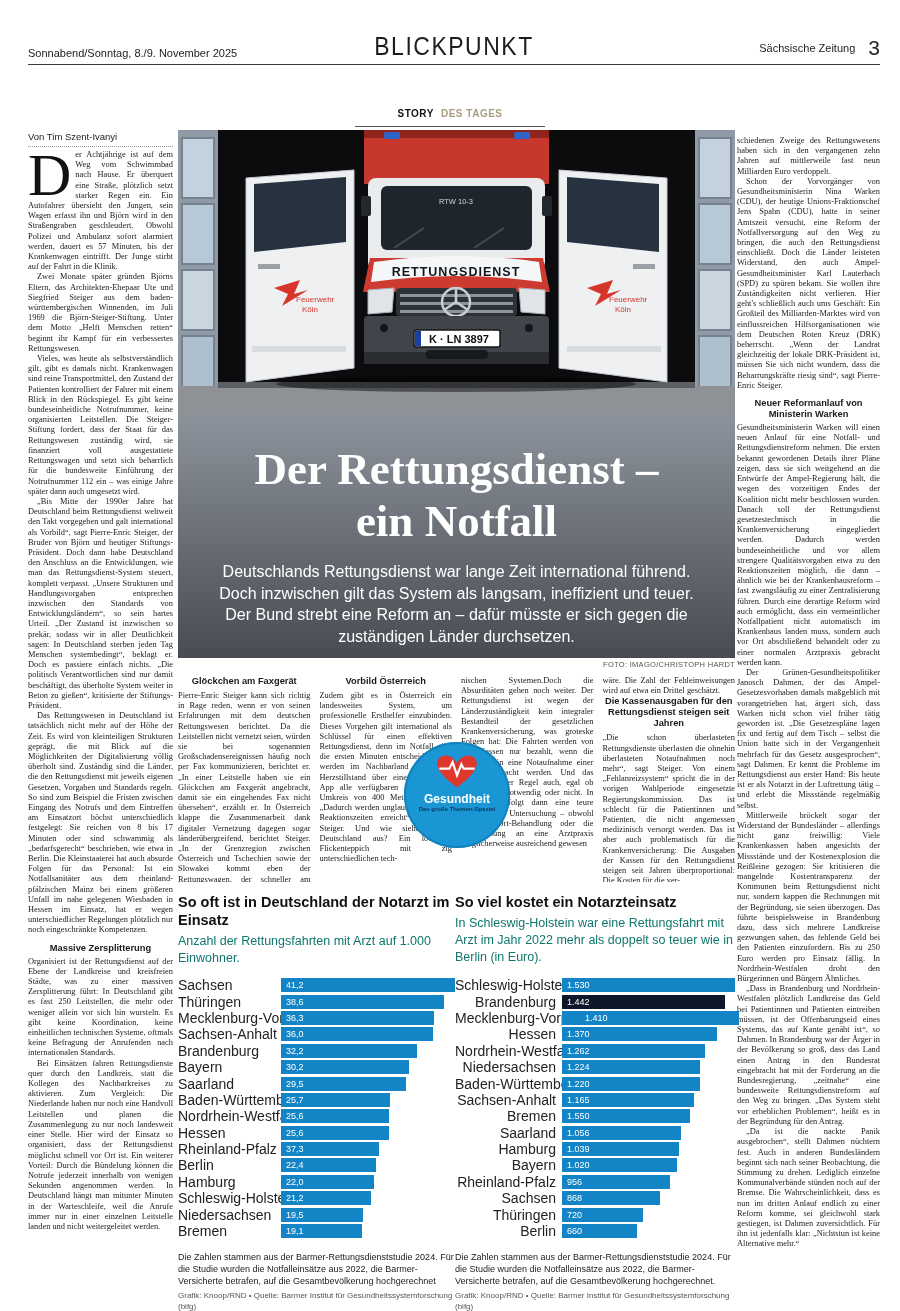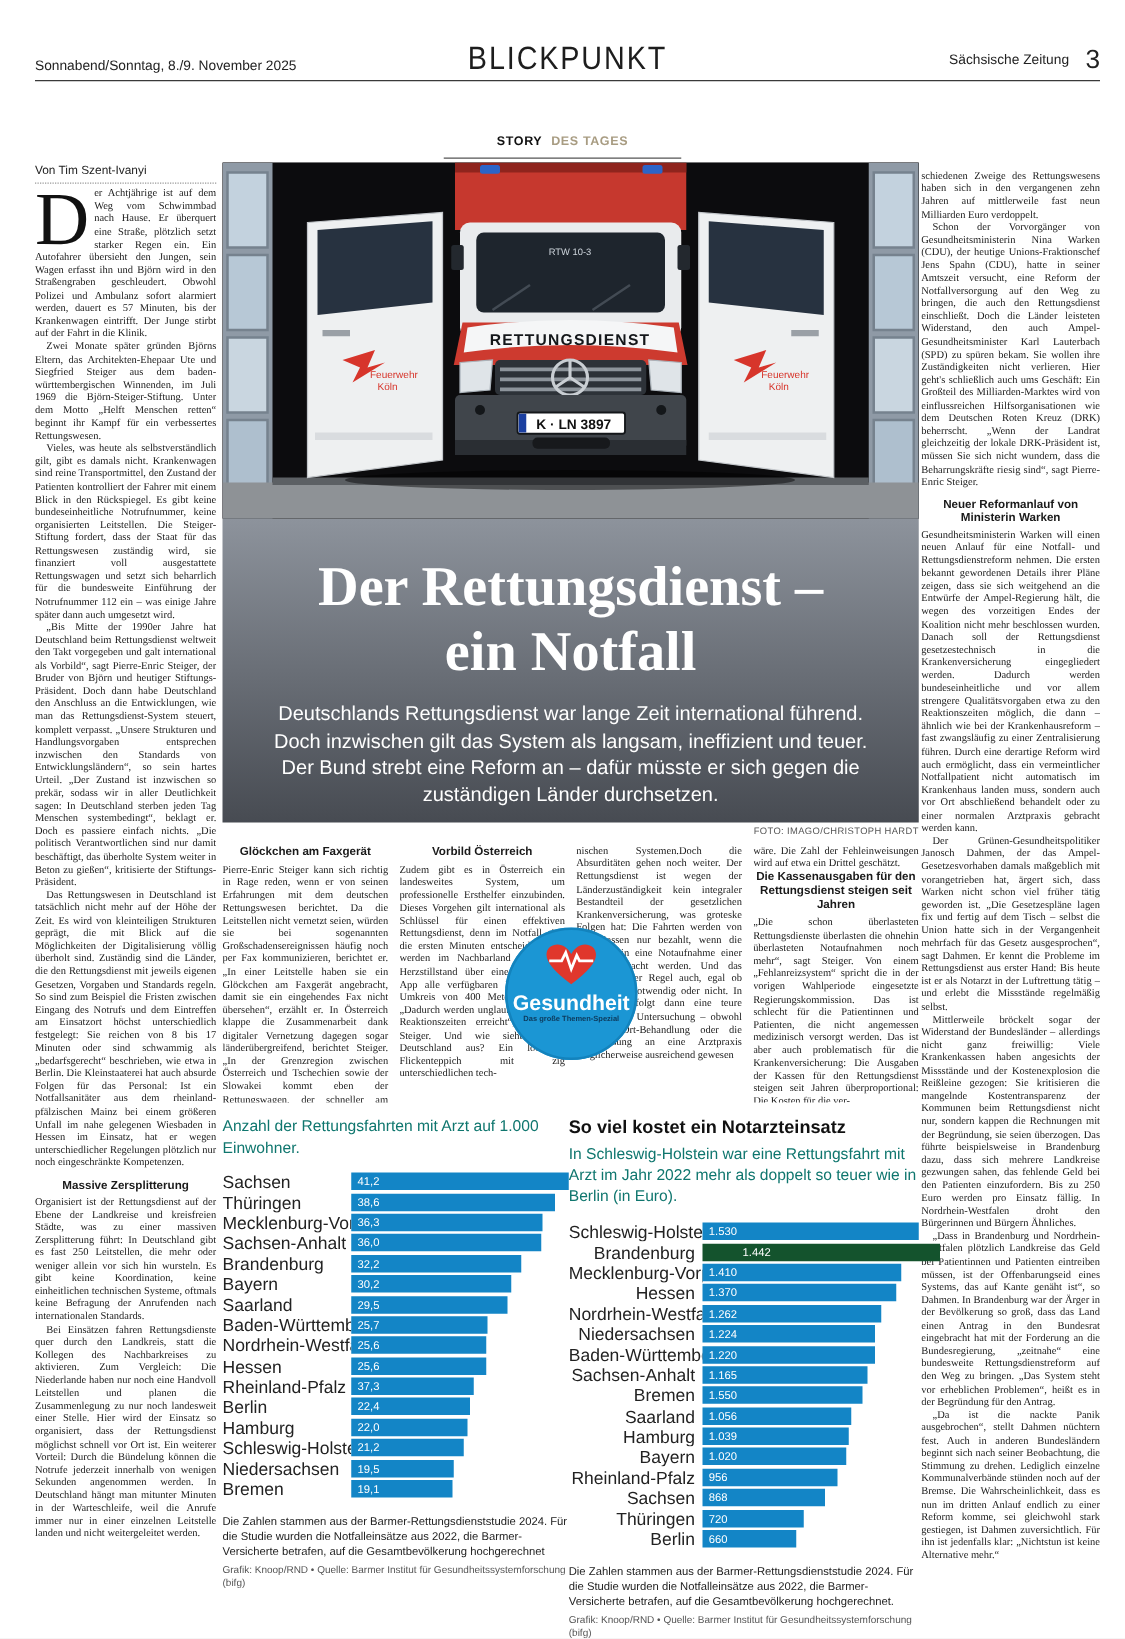--- a/index.html
+++ b/index.html
@@ -48,21 +48,21 @@
 
   
   .mid-cols{position:absolute;left:178px;top:676px;width:557px;height:206px;
         display:grid;grid-template-columns:repeat(4,1fr);column-gap:9px;}
   .mid-cols .col{height:206px;}
   .mid-cols .subhead{margin:0 0 4px;}
 
   
   .badge{position:absolute;left:404px;top:742px;width:106px;height:106px;border-radius:50%;
         background:#1b96d4;text-align:center;box-shadow:0 0 0 2px #1383bd inset;}
-  .badge-title{font-family:"Liberation Sans",sans-serif;font-weight:bold;font-size:17px;color:#fff;margin-top:-2px;}
+  .badge-title{font-family:"Liberation Sans",sans-serif;font-weight:bold;font-size:12px;color:#fff;margin-top:-2px;}
   .badge-sub{font-family:"Liberation Sans",sans-serif;font-weight:bold;font-size:6px;color:#0d3a5c;}
 
   
   .chart{position:absolute;top:893px;font-family:"Liberation Sans",sans-serif;}
   .chart1{left:178px;width:277px;}
   .chart2{left:455px;width:280px;}
   .chart-title{font-size:14.5px;font-weight:bold;color:#111;line-height:18px;height:40px;}
   .chart2 .chart-title{height:22px;}
   .chart-sub{font-size:12.5px;color:#0f766e;line-height:17px;height:42px;margin-bottom:2px;}
   .chart2 .chart-sub{height:60px;}
@@ -243,20 +243,21 @@
       <p class="para">Schon der Vorvorgänger von Gesundheitsministerin Nina Warken (CDU), der heutige Unions-Fraktionschef Jens Spahn (CDU), hatte in seiner Amtszeit versucht, eine Reform der Notfallversorgung auf den Weg zu bringen, die auch den Rettungsdienst einschließt. Doch die Länder leisteten Widerstand, den auch Ampel-Gesundheitsminister Karl Lauterbach (SPD) zu spüren bekam. Sie wollen ihre Zuständigkeiten nicht verlieren. Hier geht's schließlich auch ums Geschäft: Ein Großteil des Milliarden-Marktes wird von einflussreichen Hilfsorganisationen wie dem Deutschen Roten Kreuz (DRK) beherrscht. „Wenn der Landrat gleichzeitig der lokale DRK-Präsident ist, müssen Sie sich nicht wundern, dass die Beharrungskräfte riesig sind“, sagt Pierre-Enric Steiger.</p>
       <h4 class="subhead">Neuer Reformanlauf von Ministerin Warken</h4>
       <p class="para">Gesundheitsministerin Warken will einen neuen Anlauf für eine Notfall- und Rettungsdienstreform nehmen. Die ersten bekannt gewordenen Details ihrer Pläne zeigen, dass sie sich weitgehend an die Entwürfe der Ampel-Regierung hält, die wegen des vorzeitigen Endes der Koalition nicht mehr beschlossen wurden. Danach soll der Rettungsdienst gesetzestechnisch in die Krankenversicherung eingegliedert werden. Dadurch werden bundeseinheitliche und vor allem strengere Qualitätsvorgaben etwa zu den Reaktionszeiten möglich, die dann – ähnlich wie bei der Krankenhausreform – fast zwangsläufig zu einer Zentralisierung führen. Durch eine derartige Reform wird auch ermöglicht, dass ein vermeintlicher Notfallpatient nicht automatisch im Krankenhaus landen muss, sondern auch vor Ort abschließend behandelt oder zu einer normalen Arztpraxis gebracht werden kann.</p>
       <p class="para">Der Grünen-Gesundheitspolitiker Janosch Dahmen, der das Ampel-Gesetzesvorhaben damals maßgeblich mit vorangetrieben hat, ärgert sich, dass Warken nicht schon viel früher tätig geworden ist. „Die Gesetzespläne lagen fix und fertig auf dem Tisch – selbst die Union hatte sich in der Vergangenheit mehrfach für das Gesetz ausgesprochen“, sagt Dahmen. Er kennt die Probleme im Rettungsdienst aus erster Hand: Bis heute ist er als Notarzt in der Luftrettung tätig – und erlebt die Missstände regelmäßig selbst.</p>
       <p class="para">Mittlerweile bröckelt sogar der Widerstand der Bundesländer – allerdings nicht ganz freiwillig: Viele Krankenkassen haben angesichts der Missstände und der Kostenexplosion die Reißleine gezogen: Sie kritisieren die mangelnde Kostentransparenz der Kommunen beim Rettungsdienst nicht nur, sondern kappen die Rechnungen mit der Begründung, sie seien überzogen. Das führte beispielsweise in Brandenburg dazu, dass sich mehrere Landkreise gezwungen sahen, das fehlende Geld bei den Patienten einzufordern. Bis zu 250 Euro werden pro Einsatz fällig. In Nordrhein-Westfalen droht den Bürgerinnen und Bürgern Ähnliches.</p>
       <p class="para">„Dass in Brandenburg und Nordrhein-Westfalen plötzlich Landkreise das Geld bei Patientinnen und Patienten eintreiben müssen, ist der Offenbarungseid eines Systems, das auf Kante genäht ist“, so Dahmen. In Brandenburg war der Ärger in der Bevölkerung so groß, dass das Land einen Antrag in den Bundesrat eingebracht hat mit der Forderung an die Bundesregierung, „zeitnahe“ eine bundesweite Rettungsdienstreform auf den Weg zu bringen. „Das System steht vor erheblichen Problemen“, heißt es in der Begründung für den Antrag.</p>
       <p class="para">„Da ist die nackte Panik ausgebrochen“, stellt Dahmen nüchtern fest. Auch in anderen Bundesländern beginnt sich nach seiner Beobachtung, die Stimmung zu drehen. Lediglich einzelne Kommunalverbände stünden noch auf der Bremse. Die Wahrscheinlichkeit, dass es nun im dritten Anlauf endlich zu einer Reform komme, sei gleichwohl stark gestiegen, ist Dahmen zuversichtlich. Für ihn ist jedenfalls klar: „Nichtstun ist keine Alternative mehr.“</p>
     </div>
 
   <div class="chart chart1">
+    <div class="chart-title">So oft ist in Deutschland der Notarzt im Einsatz</div>
     <div class="chart-sub">Anzahl der Rettungsfahrten mit Arzt auf 1.000 Einwohner.</div>
     <div class="chart-rows">
         <div class="chart-row">
           <span class="chart-label">Sachsen</span>
           <div class="chart-bar-area">
             <div class="chart-bar" style="width: 100%; background: rgb(19, 133, 198);">
               <span class="chart-value">41,2</span>
             </div>
           </div>
         </div>
@@ -393,29 +394,29 @@
           <span class="chart-label">Schleswig-Holstein</span>
           <div class="chart-bar-area">
             <div class="chart-bar" style="width: 100%; background: rgb(19, 133, 198);">
               <span class="chart-value">1.530</span>
             </div>
           </div>
         </div>
         <div class="chart-row">
           <span class="chart-label">Brandenburg</span>
           <div class="chart-bar-area">
-            <div class="chart-bar" style="width: 94.2484%; background: #14532d; padding-left: 27px;">
+            <div class="chart-bar" style="width: 94.2484%; background: #0f172a;">
               <span class="chart-value">1.442</span>
             </div>
           </div>
         </div>
         <div class="chart-row">
           <span class="chart-label">Mecklenburg-Vorpommern</span>
           <div class="chart-bar-area">
-            <div class="chart-bar" style="width: 92.1569%; background: rgb(19, 133, 198);">
+            <div class="chart-bar" style="width: 92.1569%; background: rgb(19, 133, 198); padding-left: 18px;">
               <span class="chart-value">1.410</span>
             </div>
           </div>
         </div>
         <div class="chart-row">
           <span class="chart-label">Hessen</span>
           <div class="chart-bar-area">
             <div class="chart-bar" style="width: 89.5425%; background: rgb(19, 133, 198);">
               <span class="chart-value">1.370</span>
             </div>

